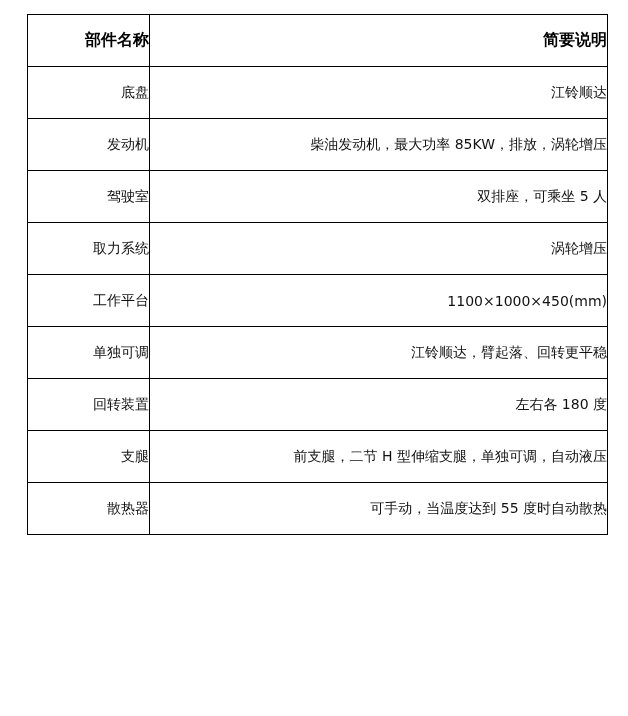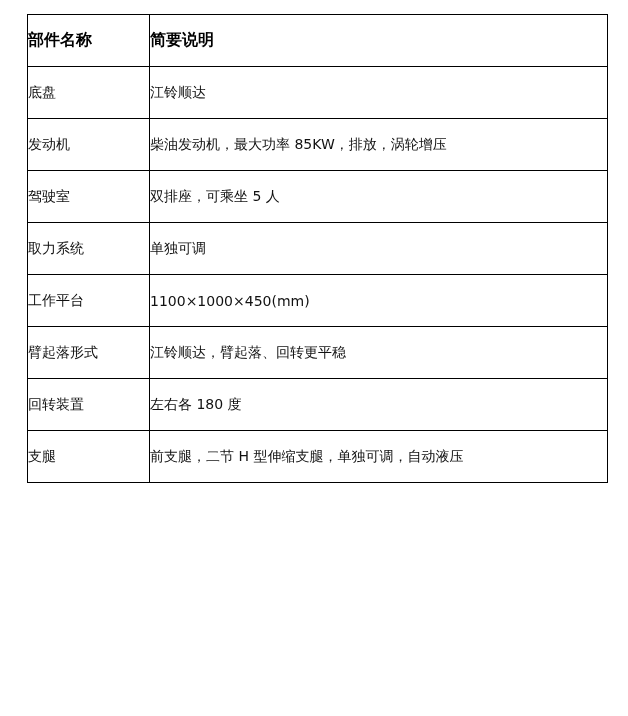--- a/index.html
+++ b/index.html
@@ -17,21 +17,21 @@
     .spec-table {
       position: absolute;
       left: 27px;
       top: 14px;
       width: 580px;
       border-collapse: collapse;
       table-layout: fixed;
     }
     .spec-table td, .spec-table th {
       border: 1.5px solid #000000;
-      text-align: left;
+      text-align: right;
       vertical-align: middle;
       height: 51px;
       padding: 0;
       font-size: 14px;
       font-weight: normal;
       color: #111111;
       white-space: nowrap;
     }
     .spec-table th {
       font-size: 16px;
@@ -63,32 +63,36 @@
     <tr>
       <td>发动机</td>
       <td>柴油发动机，最大功率 85KW，排放，涡轮增压</td>
     </tr>
     <tr>
       <td>驾驶室</td>
       <td>双排座，可乘坐 5 人</td>
     </tr>
     <tr>
       <td>取力系统</td>
-      <td>单独可调</td>
+      <td>涡轮增压</td>
     </tr>
     <tr>
       <td>工作平台</td>
       <td>1100×1000×450(mm)</td>
     </tr>
     <tr>
-      <td>臂起落形式</td>
+      <td>单独可调</td>
       <td>江铃顺达，臂起落、回转更平稳</td>
     </tr>
     <tr>
       <td>回转装置</td>
       <td>左右各 180 度</td>
     </tr>
     <tr>
       <td>支腿</td>
       <td>前支腿，二节 H 型伸缩支腿，单独可调，自动液压</td>
     </tr>
+    <tr>
+      <td>散热器</td>
+      <td>可手动，当温度达到 55 度时自动散热</td>
+    </tr>
   </tbody>
 </table>
 
 </body></html>

